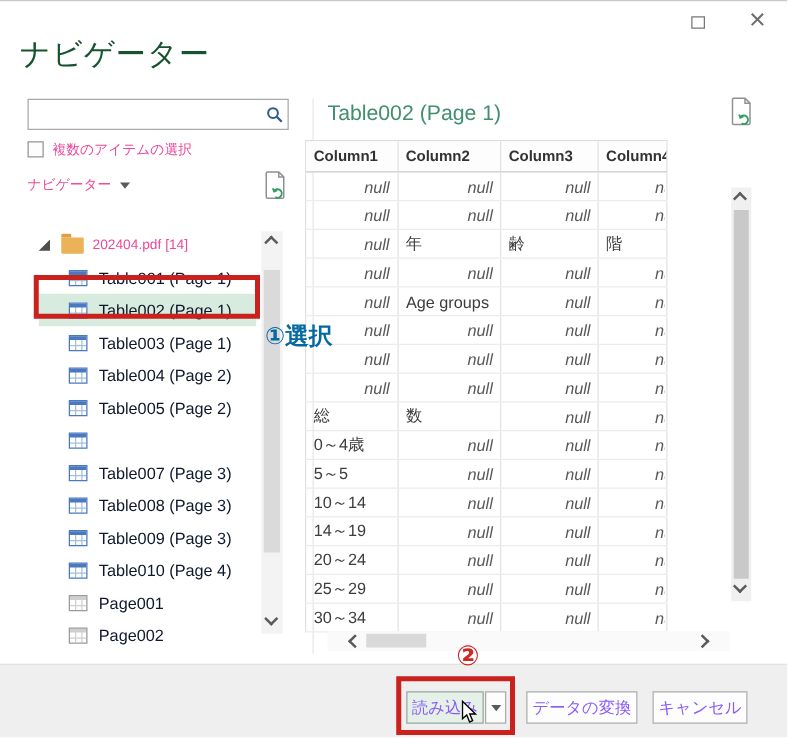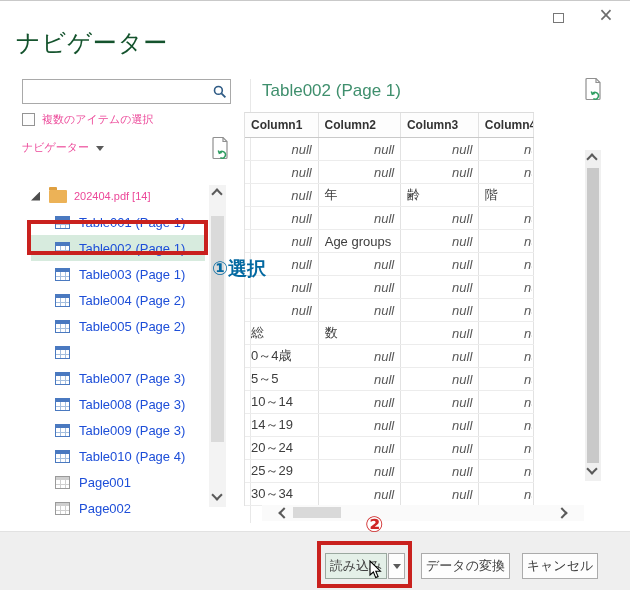--- a/index.html
+++ b/index.html
@@ -32,21 +32,21 @@
 
   
   .tree-root{position:absolute;left:22px;top:183px;height:24px;display:flex;align-items:center;gap:7px}
   .tri-expanded{width:9px;height:9px;background:#4d4d4d;clip-path:polygon(100% 0,100% 100%,0 100%);margin-left:9px}
   .folder{width:18px;height:13px;background:#ecb257;border-radius:1px;position:relative;margin-left:2px}
   .folder::before{content:"";position:absolute;left:0;top:-3px;width:8px;height:3px;background:#dfa041;border-radius:1px 1px 0 0}
 
   #tree-list{position:absolute;left:22px;top:208px;width:186px}
   .tree-item{height:26px;display:flex;align-items:center;gap:9px;padding-left:24px;margin-left:9px;width:174px;cursor:pointer}
   .tree-item.selected{background:#d7ebde}
-  .tree-label{font-size:13px;color:#1d4ed8;white-space:nowrap}
+  .tree-label{font-size:13px;color:#0f172a;white-space:nowrap}
   .tbl-icon,.pg-icon{width:15px;height:13px;flex:0 0 15px;border:1px solid #4a79c0;background-color:#fff;
     background-image:linear-gradient(#4a79c0,#4a79c0),linear-gradient(#a4bede,#a4bede),linear-gradient(#a4bede,#a4bede),linear-gradient(#a4bede,#a4bede);
     background-size:100% 3px,100% 1px,1px 100%,1px 100%;
     background-position:0 0,0 7px,4px 0,9px 0;background-repeat:no-repeat}
   .pg-icon{border-color:#9a9a9a;
     background-image:linear-gradient(#cfcfcf,#cfcfcf),linear-gradient(#cfcfcf,#cfcfcf),linear-gradient(#cfcfcf,#cfcfcf),linear-gradient(#cfcfcf,#cfcfcf);
   }
 
   
   .sb{position:absolute;background:#f3f3f3}
@@ -78,21 +78,21 @@
   .trow.head{height:25px;border-bottom:1px solid #c9c9c9;background:#fdfdfd}
   .cell{height:100%;border-right:1px solid #e2e2e2;font-size:13px;color:#3d3d3d;display:flex;align-items:center;padding:0 6px;overflow:hidden;white-space:nowrap}
   .cell.c0{width:82px}.cell.c1{width:92px}.cell.c2{width:87px}.cell.c3{width:61px}
   .trow.head .cell{font-size:12px;font-weight:bold;color:#333}
   .cell.nul{justify-content:flex-end;font-style:italic;color:#585858}
   .cell.clip{padding-right:1px}
   .cell.clip .sliver{display:inline-block;width:8px;overflow:hidden;font-style:italic;color:#585858}
 
   
   .footer{position:absolute;left:0;top:530px;width:630px;height:60px;background:#efefef;border-top:1px solid #e2e2e2}
-  .btn{position:absolute;height:26px;background:#fdfdfd;border:1px solid #ababab;font-size:13px;color:#404040;display:flex;align-items:center;justify-content:center;cursor:pointer;font-family:inherit}
+  .btn{position:absolute;height:26px;background:#fdfdfd;border:1px solid #ababab;font-size:13px;color:#8b5cf6;display:flex;align-items:center;justify-content:center;cursor:pointer;font-family:inherit}
   #btn-load{left:325px;top:552px;width:62px;background:#e4f0e8;border-color:#9aa89f}
   #btn-load-arrow{left:388px;top:552px;width:17px}
   #btn-load-arrow .caret{margin:0}
   #btn-transform{left:421px;top:552px;width:89px}
   #btn-cancel{left:522px;top:552px;width:76px}
 
   
   .anno-box{position:absolute;border:4px solid #c9211e;pointer-events:none}
   #anno-box-tree{left:27px;top:219px;width:181px;height:35px}
   #anno-box-load{left:317px;top:540px;width:95px;height:47px}

